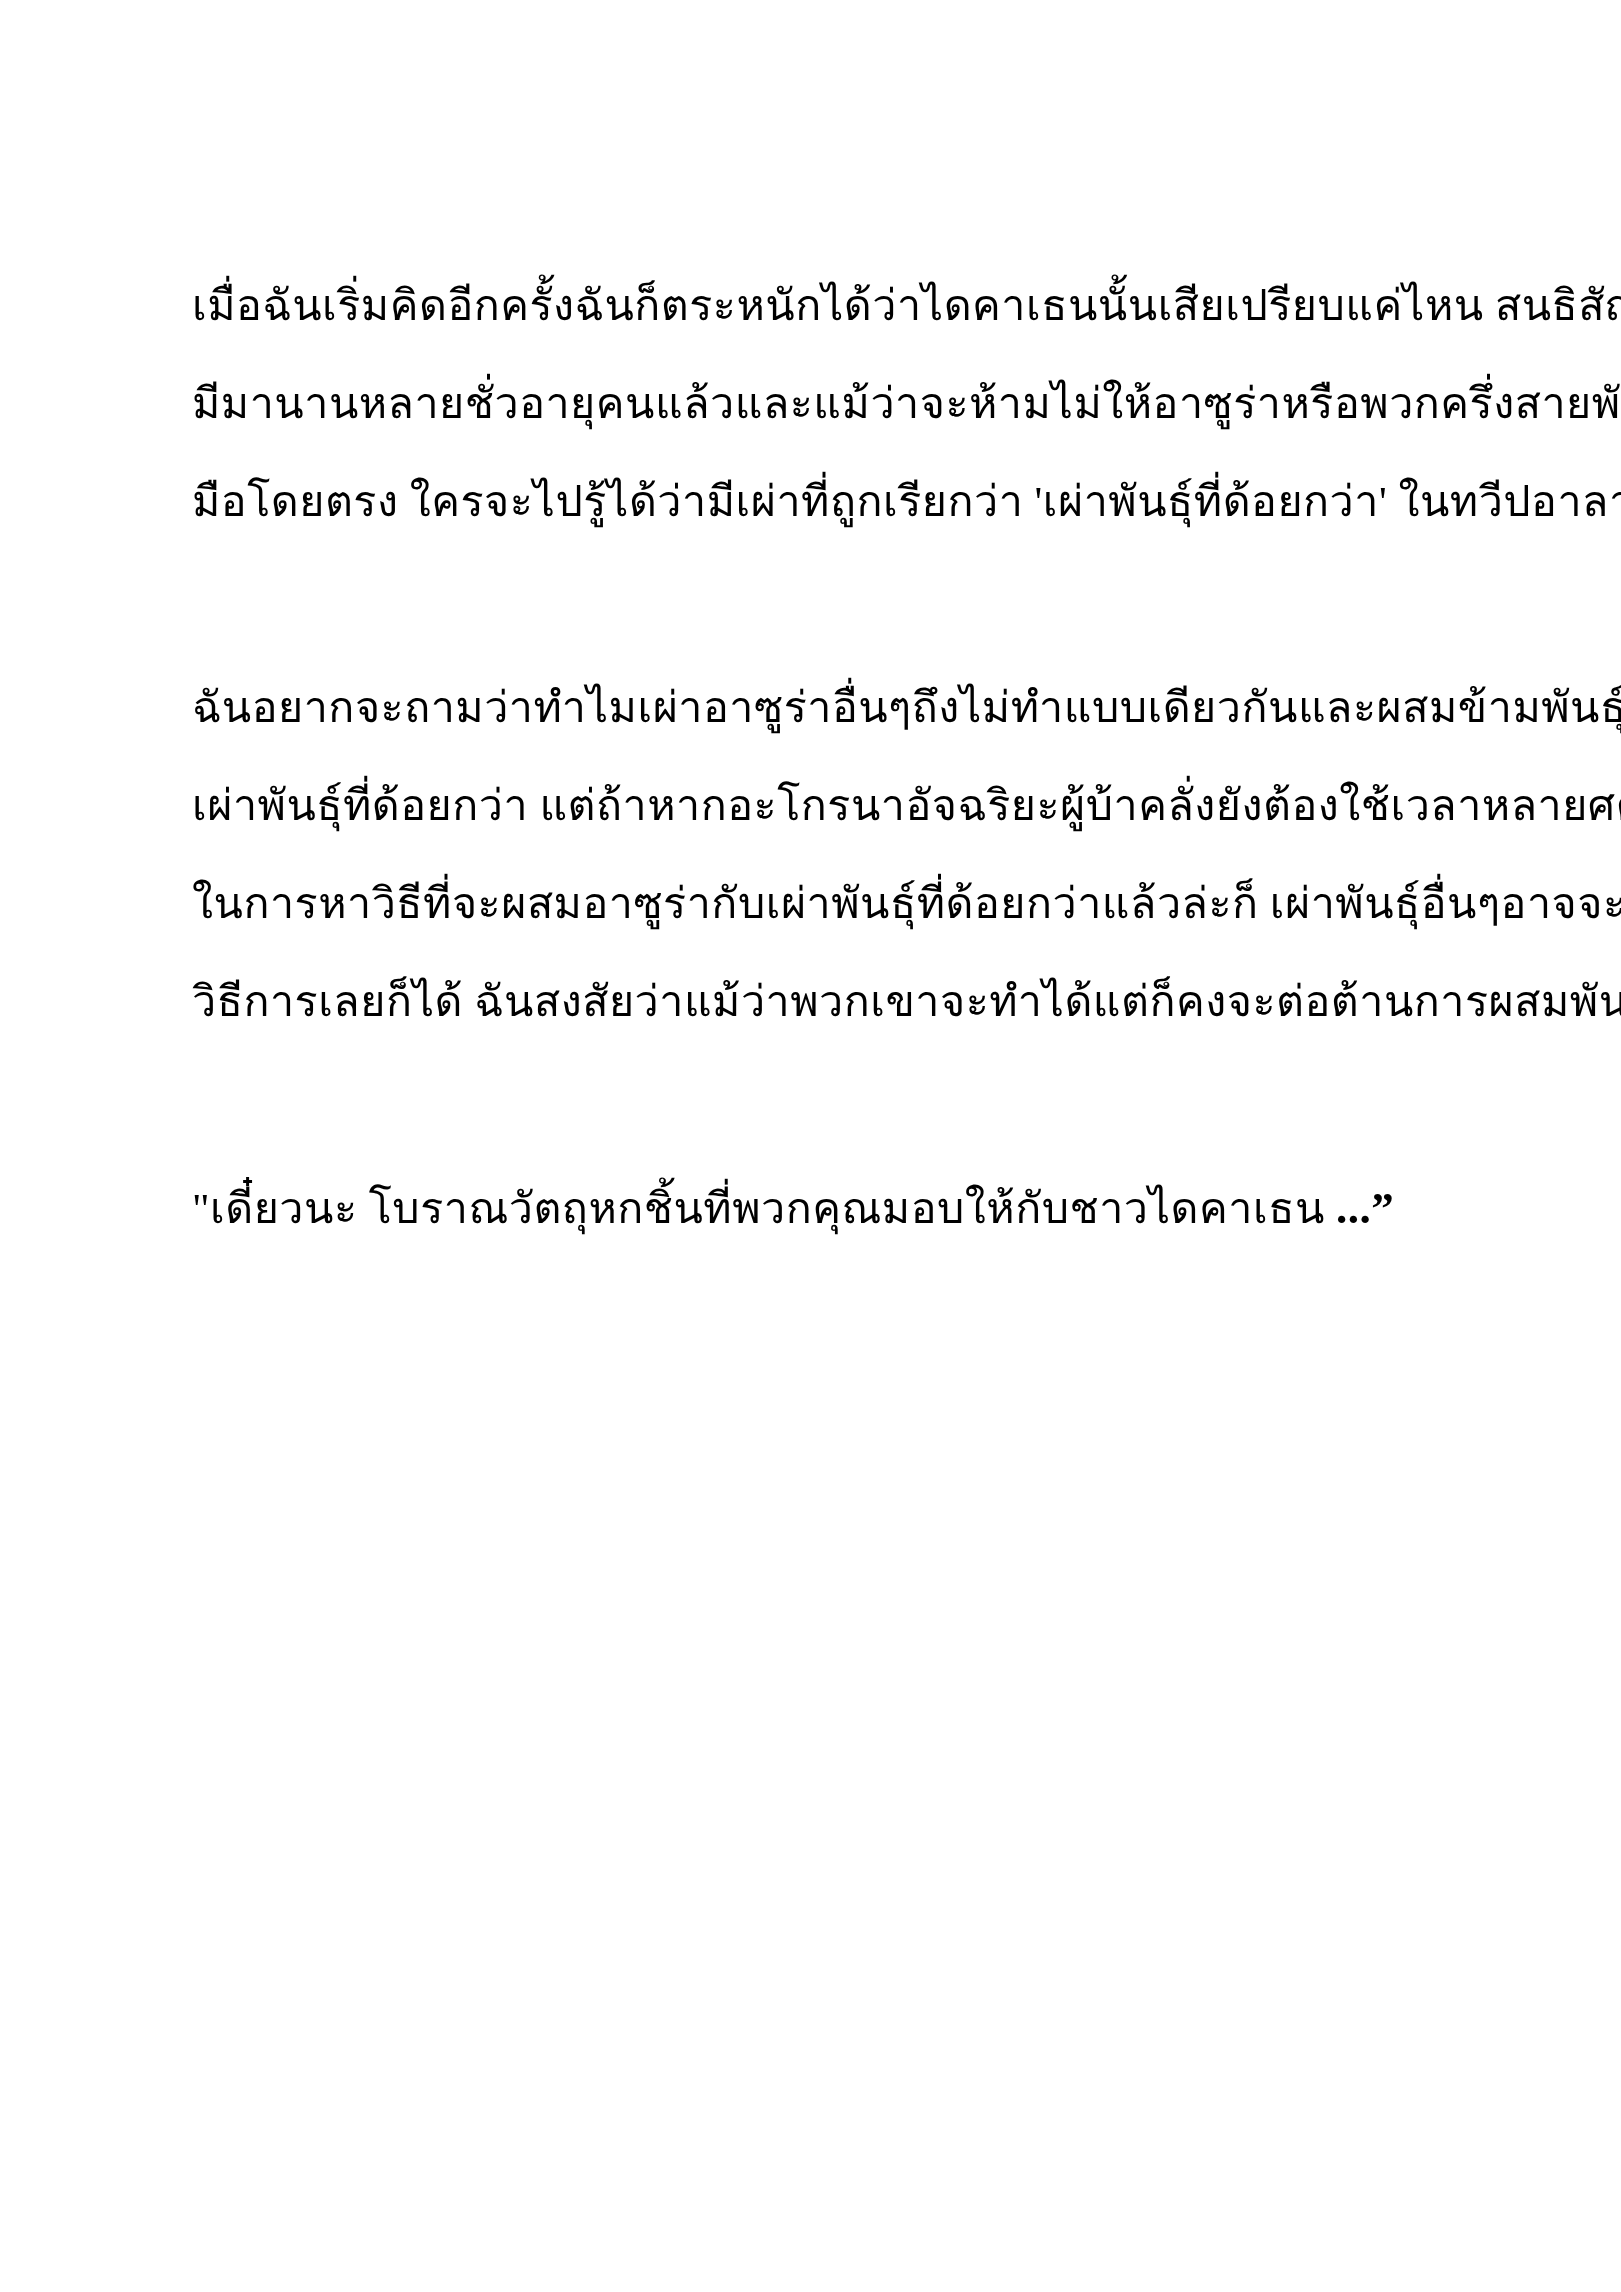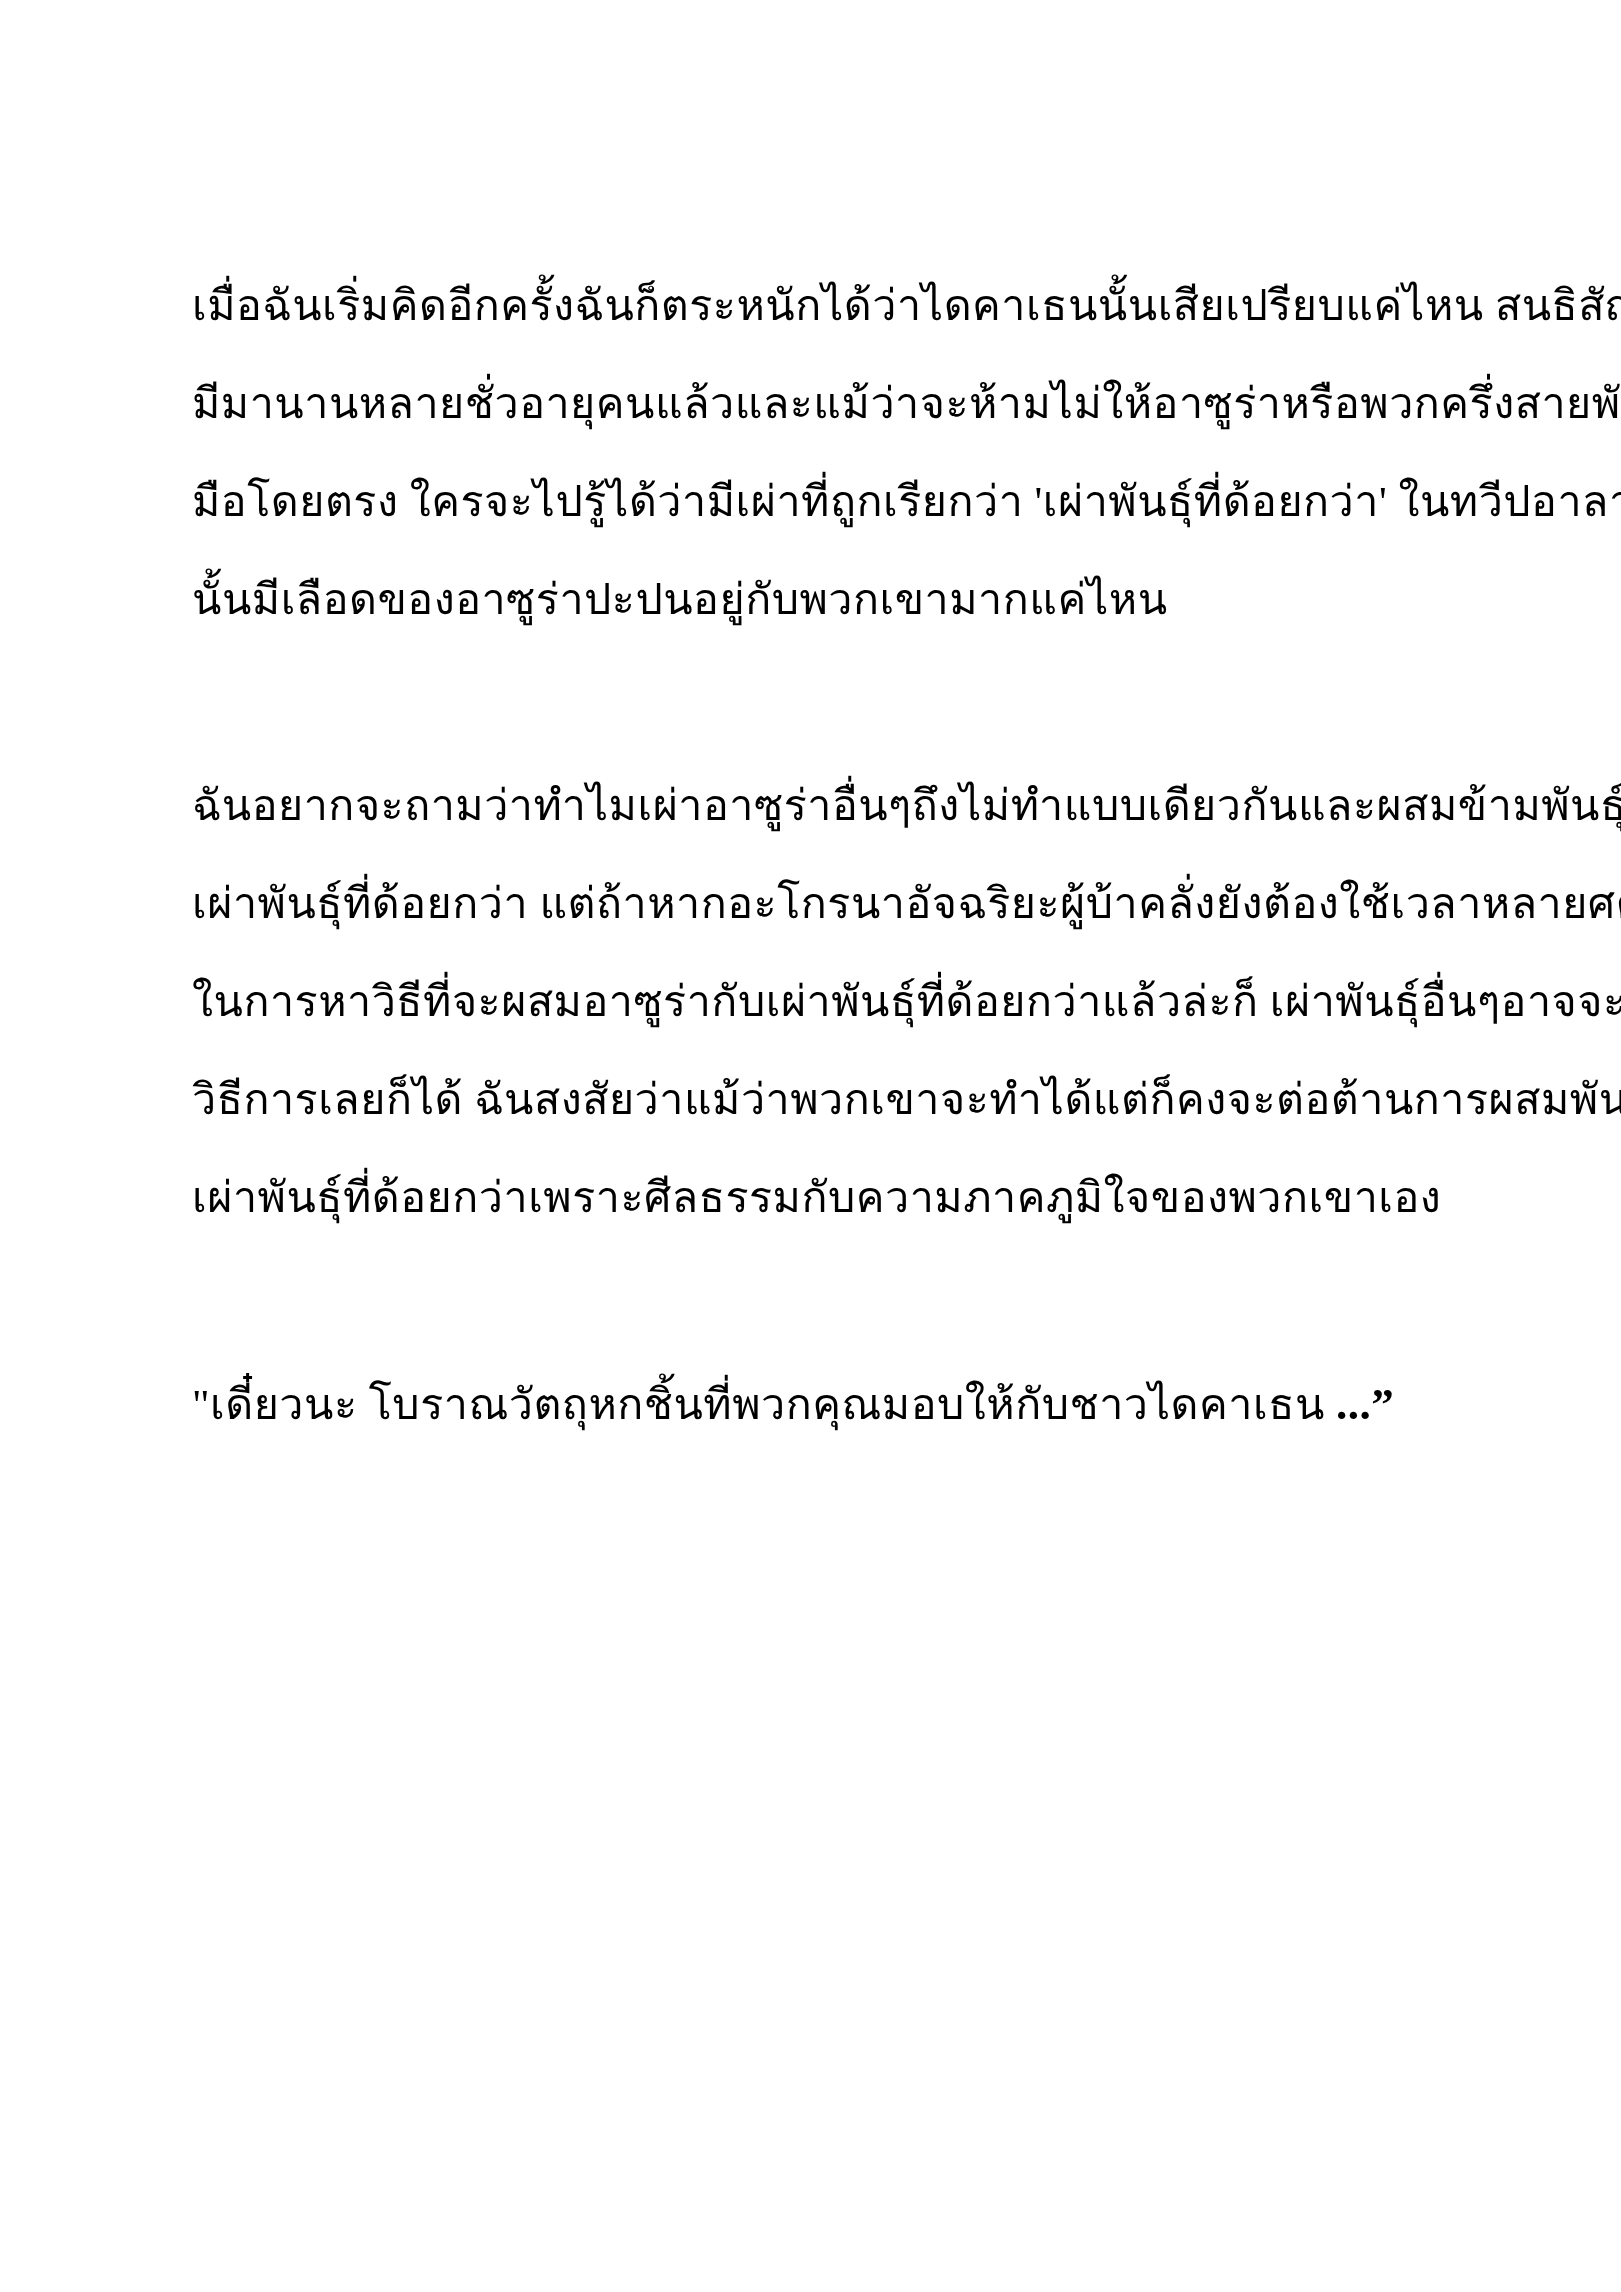--- a/index.html
+++ b/index.html
@@ -47,29 +47,27 @@
 </head>
 <body>
 
 <div class="page">
   <div class="text-block">
 
     <p class="para">
       <span class="line">เมื่อฉันเริ่มคิดอีกครั้งฉันก็ตระหนักได้ว่าไดคาเธนนั้นเสียเปรียบแค่ไหน สนธิสัญญานี้</span>
       <span class="line">มีมานานหลายชั่วอายุคนแล้วและแม้ว่าจะห้ามไม่ให้อาซูร่าหรือพวกครึ่งสายพันธุ์ลง</span>
       <span class="line">มือโดยตรง ใครจะไปรู้ได้ว่ามีเผ่าที่ถูกเรียกว่า 'เผ่าพันธุ์ที่ด้อยกว่า' ในทวีปอาลาเคีย</span>
-      <span class="line">นั้นมีเลือดของอาซูร่าปะปนอยู่กับพวกเขามากแค่ไหน</span>
     </p>
 
     <p class="para">
       <span class="line">ฉันอยากจะถามว่าทำไมเผ่าอาซูร่าอื่นๆถึงไม่ทำแบบเดียวกันและผสมข้ามพันธุ์กับ</span>
       <span class="line">เผ่าพันธุ์ที่ด้อยกว่า แต่ถ้าหากอะโกรนาอัจฉริยะผู้บ้าคลั่งยังต้องใช้เวลาหลายศตวรรษ</span>
       <span class="line">ในการหาวิธีที่จะผสมอาซูร่ากับเผ่าพันธุ์ที่ด้อยกว่าแล้วล่ะก็ เผ่าพันธุ์อื่นๆอาจจะไม่พบ</span>
       <span class="line">วิธีการเลยก็ได้ ฉันสงสัยว่าแม้ว่าพวกเขาจะทำได้แต่ก็คงจะต่อต้านการผสมพันธุ์กับ</span>
-      <span class="line">เผ่าพันธุ์ที่ด้อยกว่าเพราะศีลธรรมกับความภาคภูมิใจของพวกเขาเอง</span>
     </p>
 
     <p class="para">
       <span class="line-flow"><span>"เดี๋ยวนะ โบราณวัตถุหกชิ้นที่พวกคุณมอบให้กับชาวไดคาเธน </span><span class="bold-suffix">...”</span></span>
     </p>
 
   </div>
 </div>
 
 

